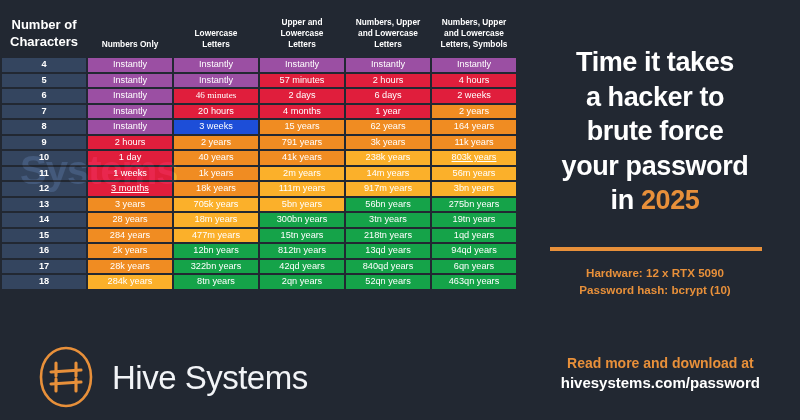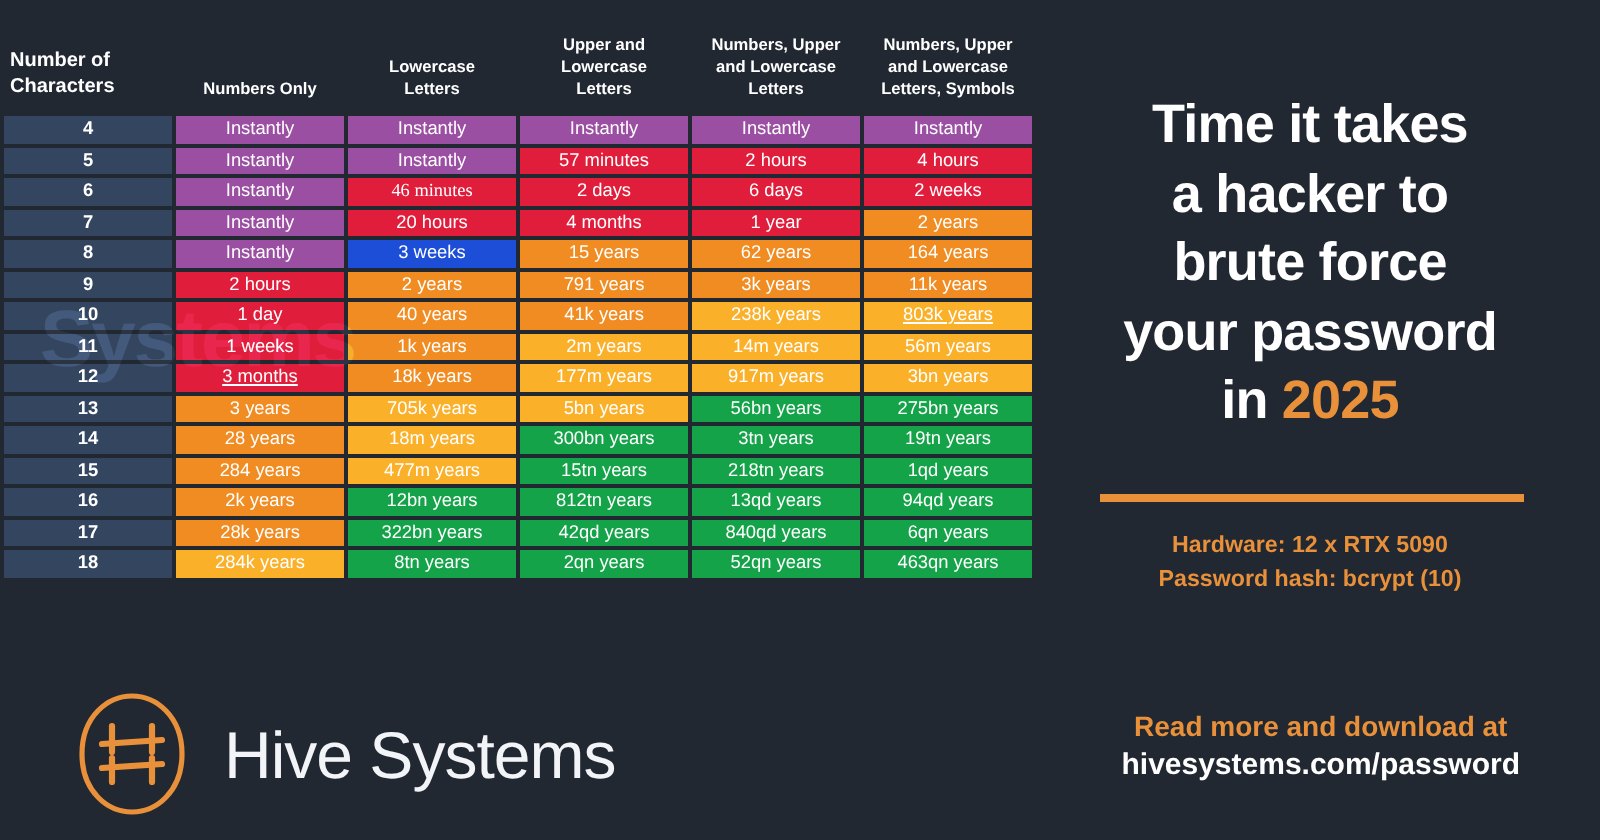--- a/index.html
+++ b/index.html
@@ -67,22 +67,22 @@
     font-weight: bold;
     line-height: 1.32;
     padding: 0 3px 6px 3px;
     vertical-align: bottom;
     text-align: center;
     height: 48px;
     border: 0;
   }
 
   table.pwtable thead th.col-chars {
-    font-size: 10px;
-    text-align: left;
+    font-size: 13px;
+    text-align: center;
   }
 
   table.pwtable td {
     height: 13.5px;
     font-size: 9.2px;
     text-align: center;
     color: #ffffff;
     padding: 0;
     line-height: 13.5px;
     white-space: nowrap;
@@ -293,21 +293,21 @@
             <td style="background: rgb(224, 30, 60);">1 weeks</td>
             <td style="background: rgb(240, 140, 34);">1k years</td>
             <td style="background: rgb(251, 176, 42);">2m years</td>
             <td style="background: rgb(251, 176, 42);">14m years</td>
             <td style="background: rgb(251, 176, 42);">56m years</td>
           </tr>
           <tr>
             <td class="numcell">12</td>
             <td style="background: rgb(224, 30, 60); text-decoration: underline;">3 months</td>
             <td style="background: rgb(240, 140, 34);">18k years</td>
-            <td style="background: rgb(251, 176, 42);">177m years</td>
+            <td style="background: rgb(251, 176, 42);">111m years</td>
             <td style="background: rgb(251, 176, 42);">917m years</td>
             <td style="background: rgb(251, 176, 42);">3bn years</td>
           </tr>
           <tr>
             <td class="numcell">13</td>
             <td style="background: rgb(240, 140, 34);">3 years</td>
             <td style="background: rgb(251, 176, 42);">705k years</td>
             <td style="background: rgb(251, 176, 42);">5bn years</td>
             <td style="background: rgb(21, 163, 73);">56bn years</td>
             <td style="background: rgb(21, 163, 73);">275bn years</td>

